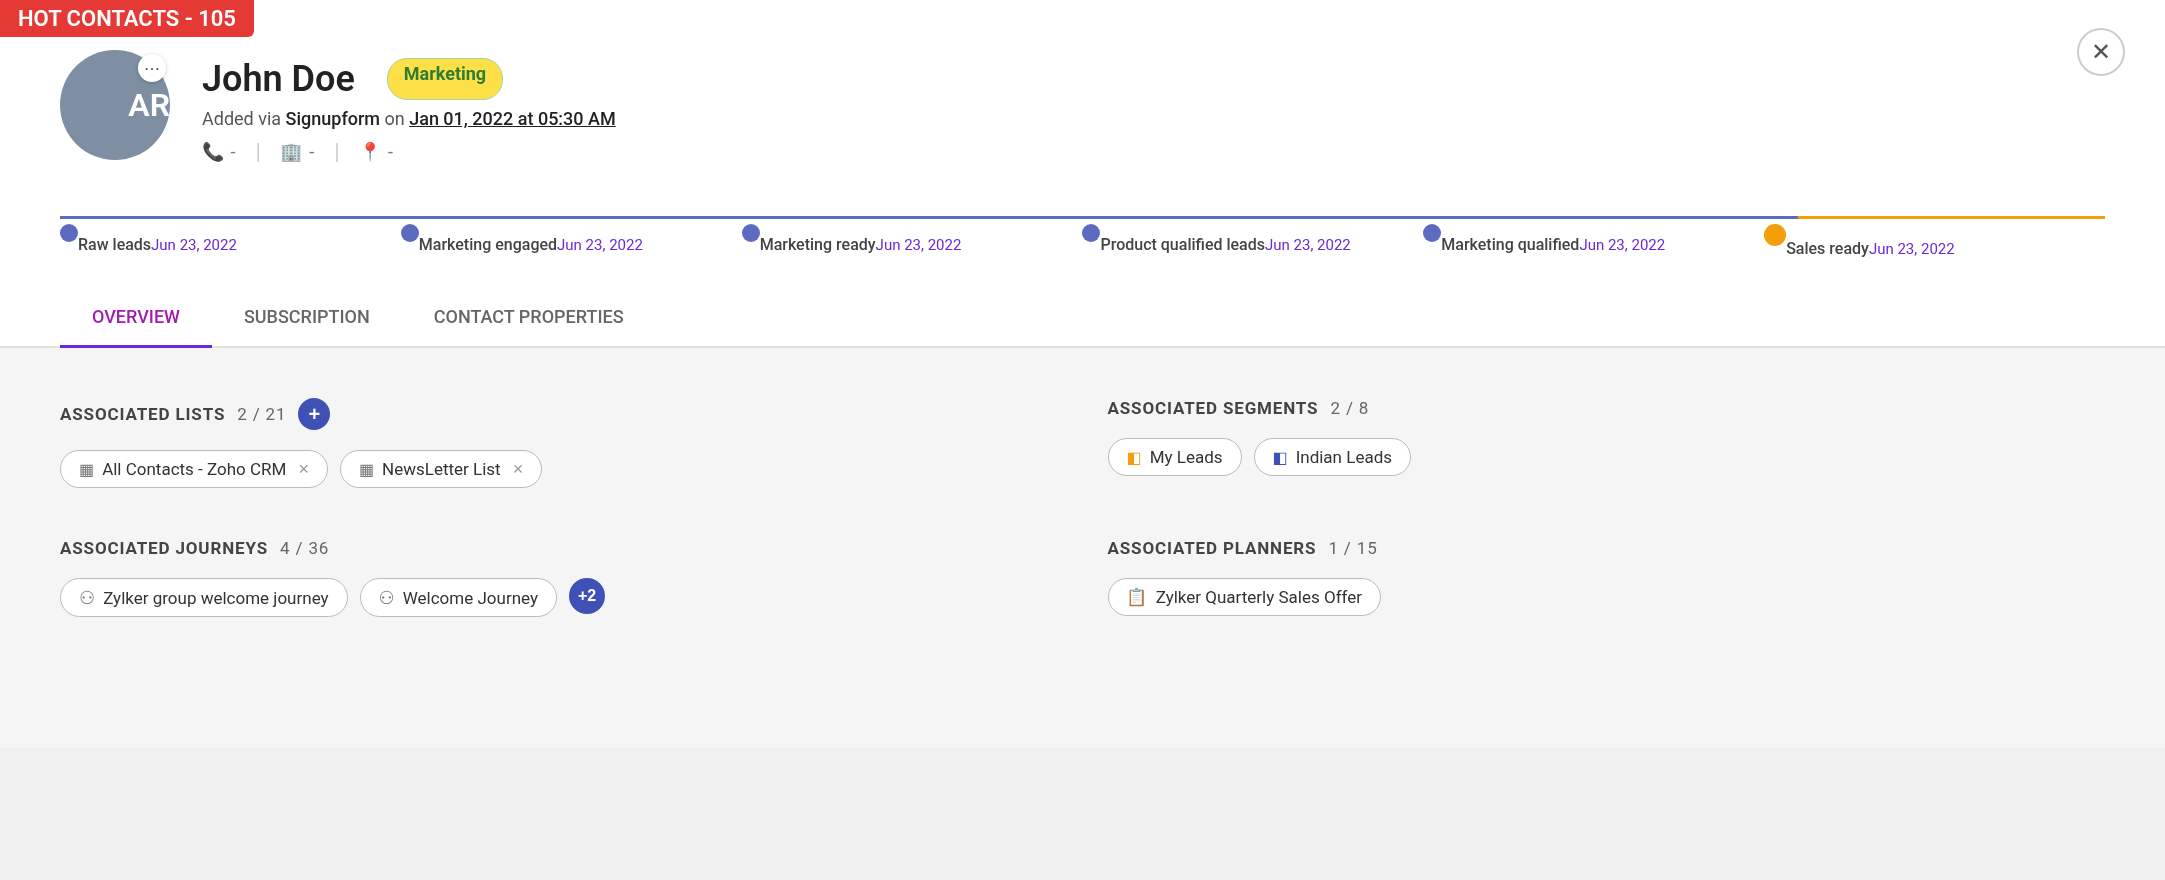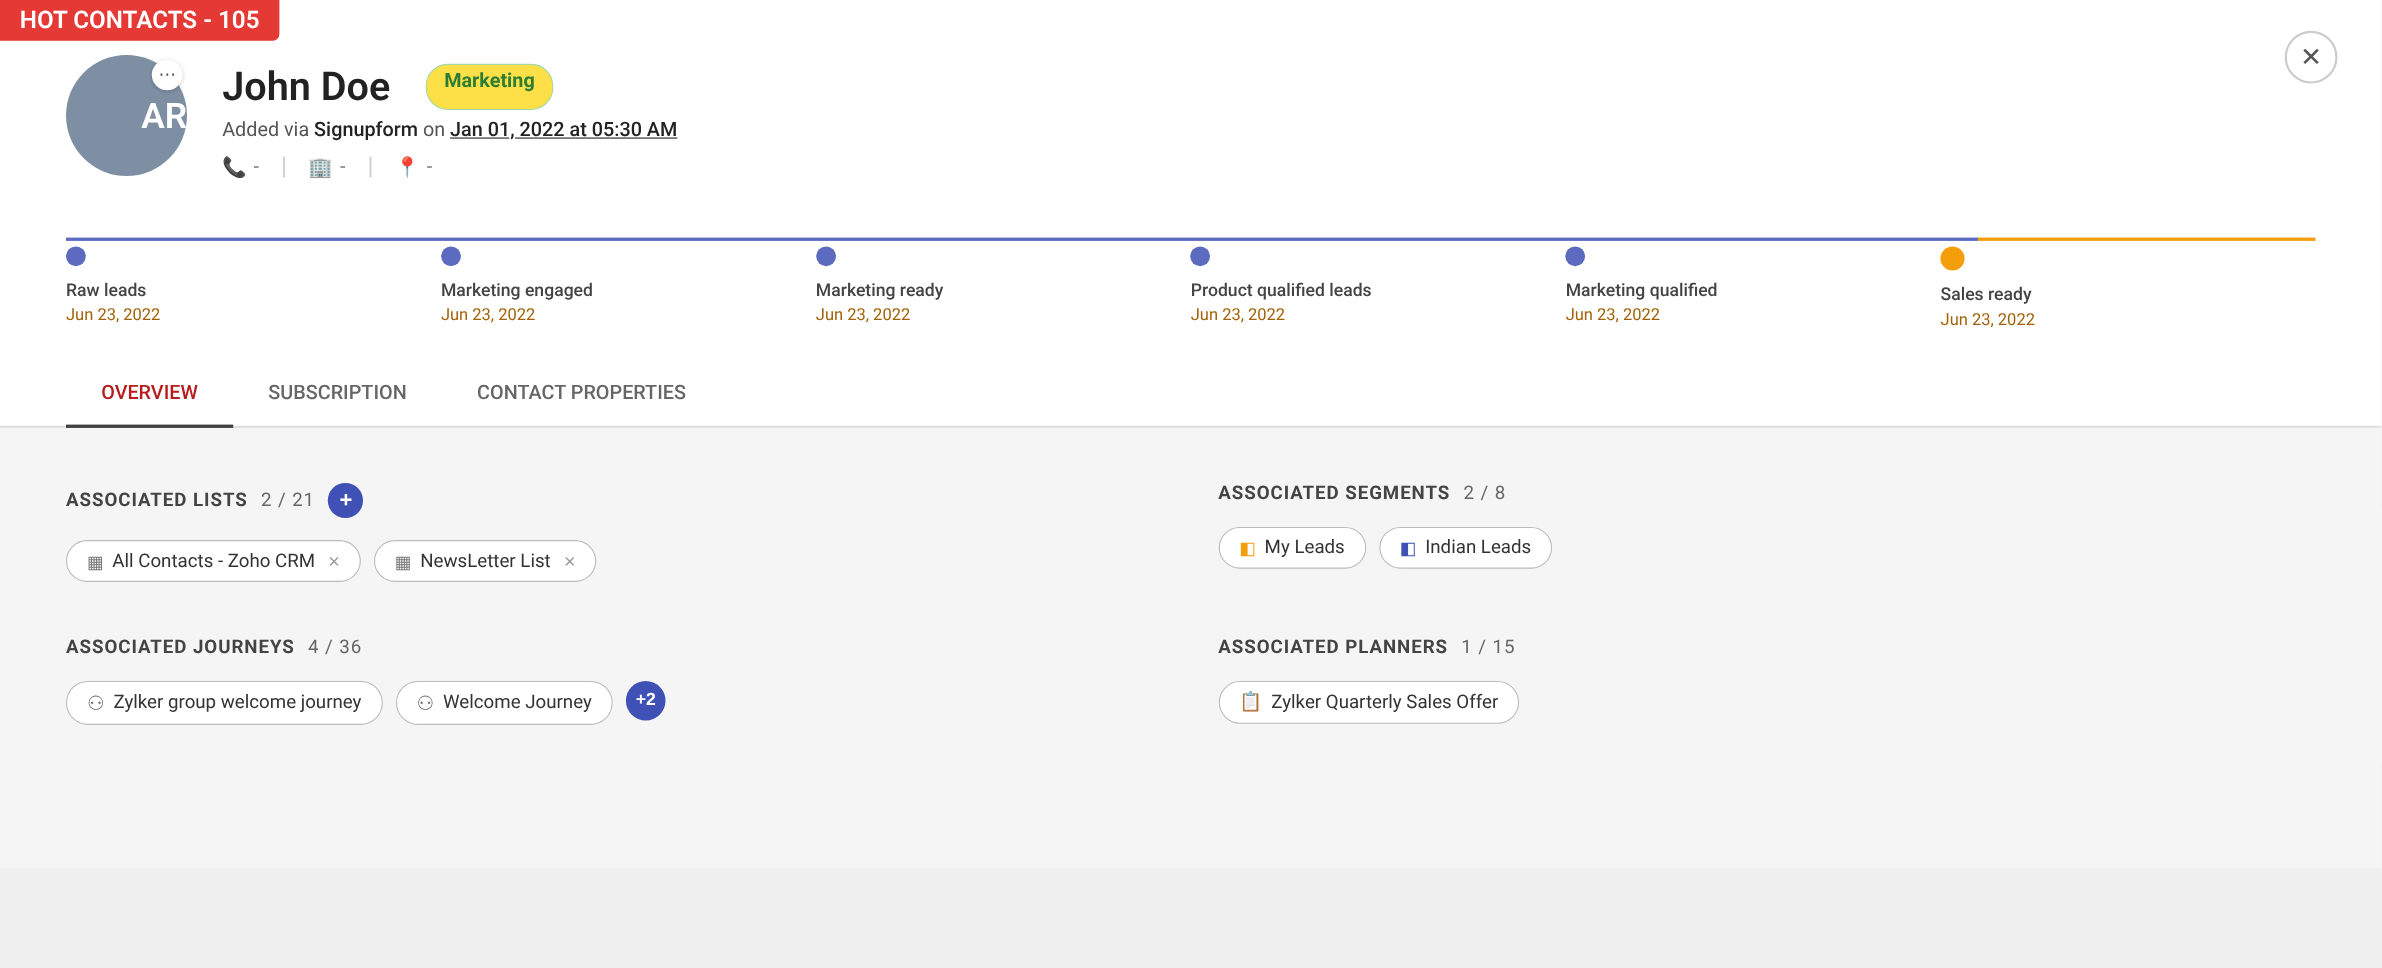--- a/index.html
+++ b/index.html
@@ -180,22 +180,22 @@
       top: 12px;
       left: 0;
       right: 0;
       height: 3px;
       background: linear-gradient(to right, #5c6bc0 0%, #5c6bc0 85%, #f59e0b 85%, #f59e0b 100%);
       z-index: 0;
     }
 
     .timeline-point {
       display: flex;
-      flex-direction: column;
-      align-items: flex-start;
+      flex-direction: row;
+      align-items: flex-end;
       position: relative;
       z-index: 1;
       flex: 1;
     }
 
     .timeline-dot {
       width: 18px;
       height: 18px;
       border-radius: 50%;
       background: #5c6bc0;
@@ -210,21 +210,21 @@
 
     .timeline-label {
       font-size: 16px;
       color: #444;
       text-align: center;
       font-weight: 500;
     }
 
     .timeline-date {
       font-size: 15px;
-      color: #a16207;
+      color: #6d28d9;
       text-align: center;
       margin-top: 4px;
     }
 
     
     .tabs-section {
       padding: 0 60px;
       background: white;
       border-bottom: 2px solid #e0e0e0;
     }
@@ -238,22 +238,22 @@
       padding: 18px 32px;
       font-size: 18px;
       font-weight: 500;
       color: #666;
       cursor: pointer;
       border-bottom: 3px solid transparent;
       margin-bottom: -2px;
     }
 
     .tab.active {
-      color: #b91c1c;
-      border-bottom: 3px solid #404040;
+      color: #a21caf;
+      border-bottom: 3px solid #6d28d9;
     }
 
     
     .content-section {
       background: #f5f5f5;
       padding: 50px 60px;
       min-height: 400px;
     }
 
     .content-grid {

